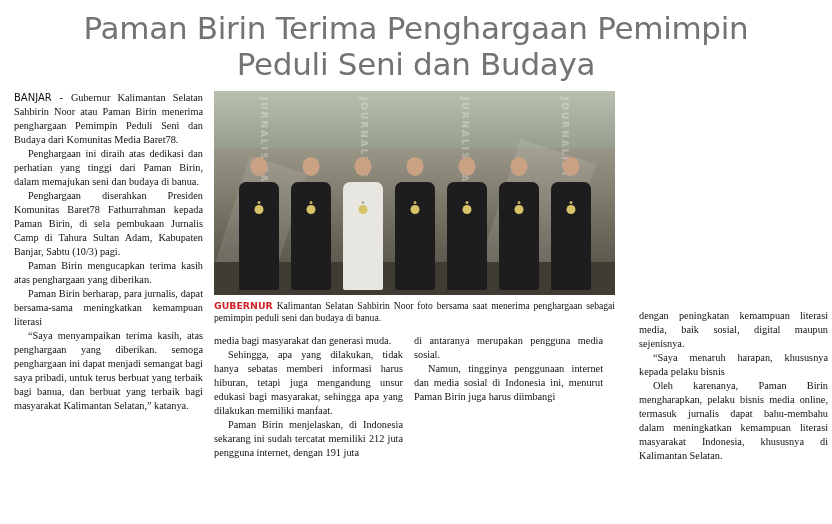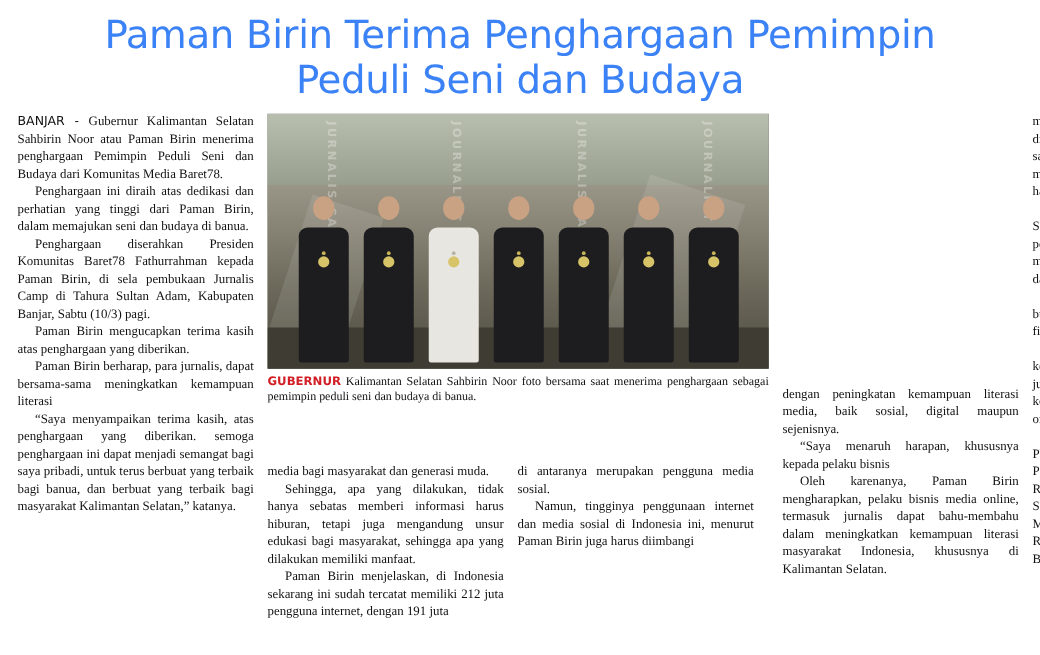--- a/index.html
+++ b/index.html
@@ -15,21 +15,21 @@
     width: 832px; height: 524px;
     padding: 6px 14px 4px 14px;
     background: #fff;
   }
   .headline {
     text-align: center;
     font-family: "DejaVu Sans", sans-serif;
     font-weight: 400;
     font-size: 31px;
     line-height: 1.17;
-    color: #3b82f6;
+    color: #737373;
     letter-spacing: -0.3px;
     margin: 4px 40px 8px 40px;
   }
   .columns {
     display: flex;
     gap: 11px;
     align-items: flex-start;
   }
   .col {
     width: 189px;
@@ -128,21 +128,21 @@
   .caption .ck {
     font-family: "DejaVu Sans", sans-serif;
     font-weight: bold;
     color: #d21f26;
     font-size: 9.4px;
   }
   .mid-cols {
     display: flex;
     gap: 11px;
   }
-  .mid-col { width: 189px; flex: 0 0 189px; margin-top: 37px; }
+  .mid-col { width: 189px; flex: 0 0 189px; }
   .sig {
     text-align: right;
     font-size: 10.3px;
     font-style: italic;
   }
 </style>
 </head>
 <body>
 
 <div class="page">
@@ -225,21 +225,21 @@
           <p>Sehingga, apa yang dilakukan, tidak hanya sebatas memberi informasi harus hiburan, tetapi juga mengandung unsur edukasi bagi masyarakat, sehingga apa yang dilakukan memiliki manfaat.</p>
           <p>Paman Birin menjelaskan, di Indonesia sekarang ini sudah tercatat memiliki 212 juta pengguna internet, dengan 191 juta</p>
         </div>
         <div class="mid-col">
           <p class="first">di antaranya merupakan pengguna media sosial.</p>
           <p>Namun, tingginya penggunaan internet dan media sosial di Indonesia ini, menurut Paman Birin juga harus diimbangi</p>
         </div>
       </div>
     </div>
 
-    <div class="col" style="padding-top:218px;">
+    <div class="col" style="padding-top:218px;margin-left:13px;">
       <p class="first">dengan peningkatan kemampuan literasi media, baik sosial, digital maupun sejenisnya.</p>
       <p>“Saya menaruh harapan, khususnya kepada pelaku bisnis</p>
       <p>Oleh karenanya, Paman Birin mengharapkan, pelaku bisnis media online, termasuk jurnalis dapat bahu-membahu dalam meningkatkan kemampuan literasi masyarakat Indonesia, khususnya di Kalimantan Selatan.</p>
     </div>
 
     <div class="col">
       <p class="first">media online, media sosial, termasuk didalamnya para jurnalis, dapat bersama-sama meningkatkan kemampuan literasi bagi masyarakat dan generasi muda kita,” harapnya.</p>
       <p>Sementara, Ketua Panitia Pelaksana Sayyid Maulana Ahmad, mengatakan, penghargaan diberikan karena Paman Birin memberikan dukungan penuh terhadap seni dan budaya di banua.</p>
       <p>“Beliau sangat peduli terhadap seni dan budaya, beliau juga menginisiasi pembuatan film perang banjar untuk edukasi,” katanya.</p>
       <p>Diketahui, jurnalis camp kembali digelar ketiga kalinya untuk mengedukasi ilmu dasar jurnalistik. Peserta terdiri dari siswa, komunitas, mahasiswa yang berjumlah 30 orang.</p>

